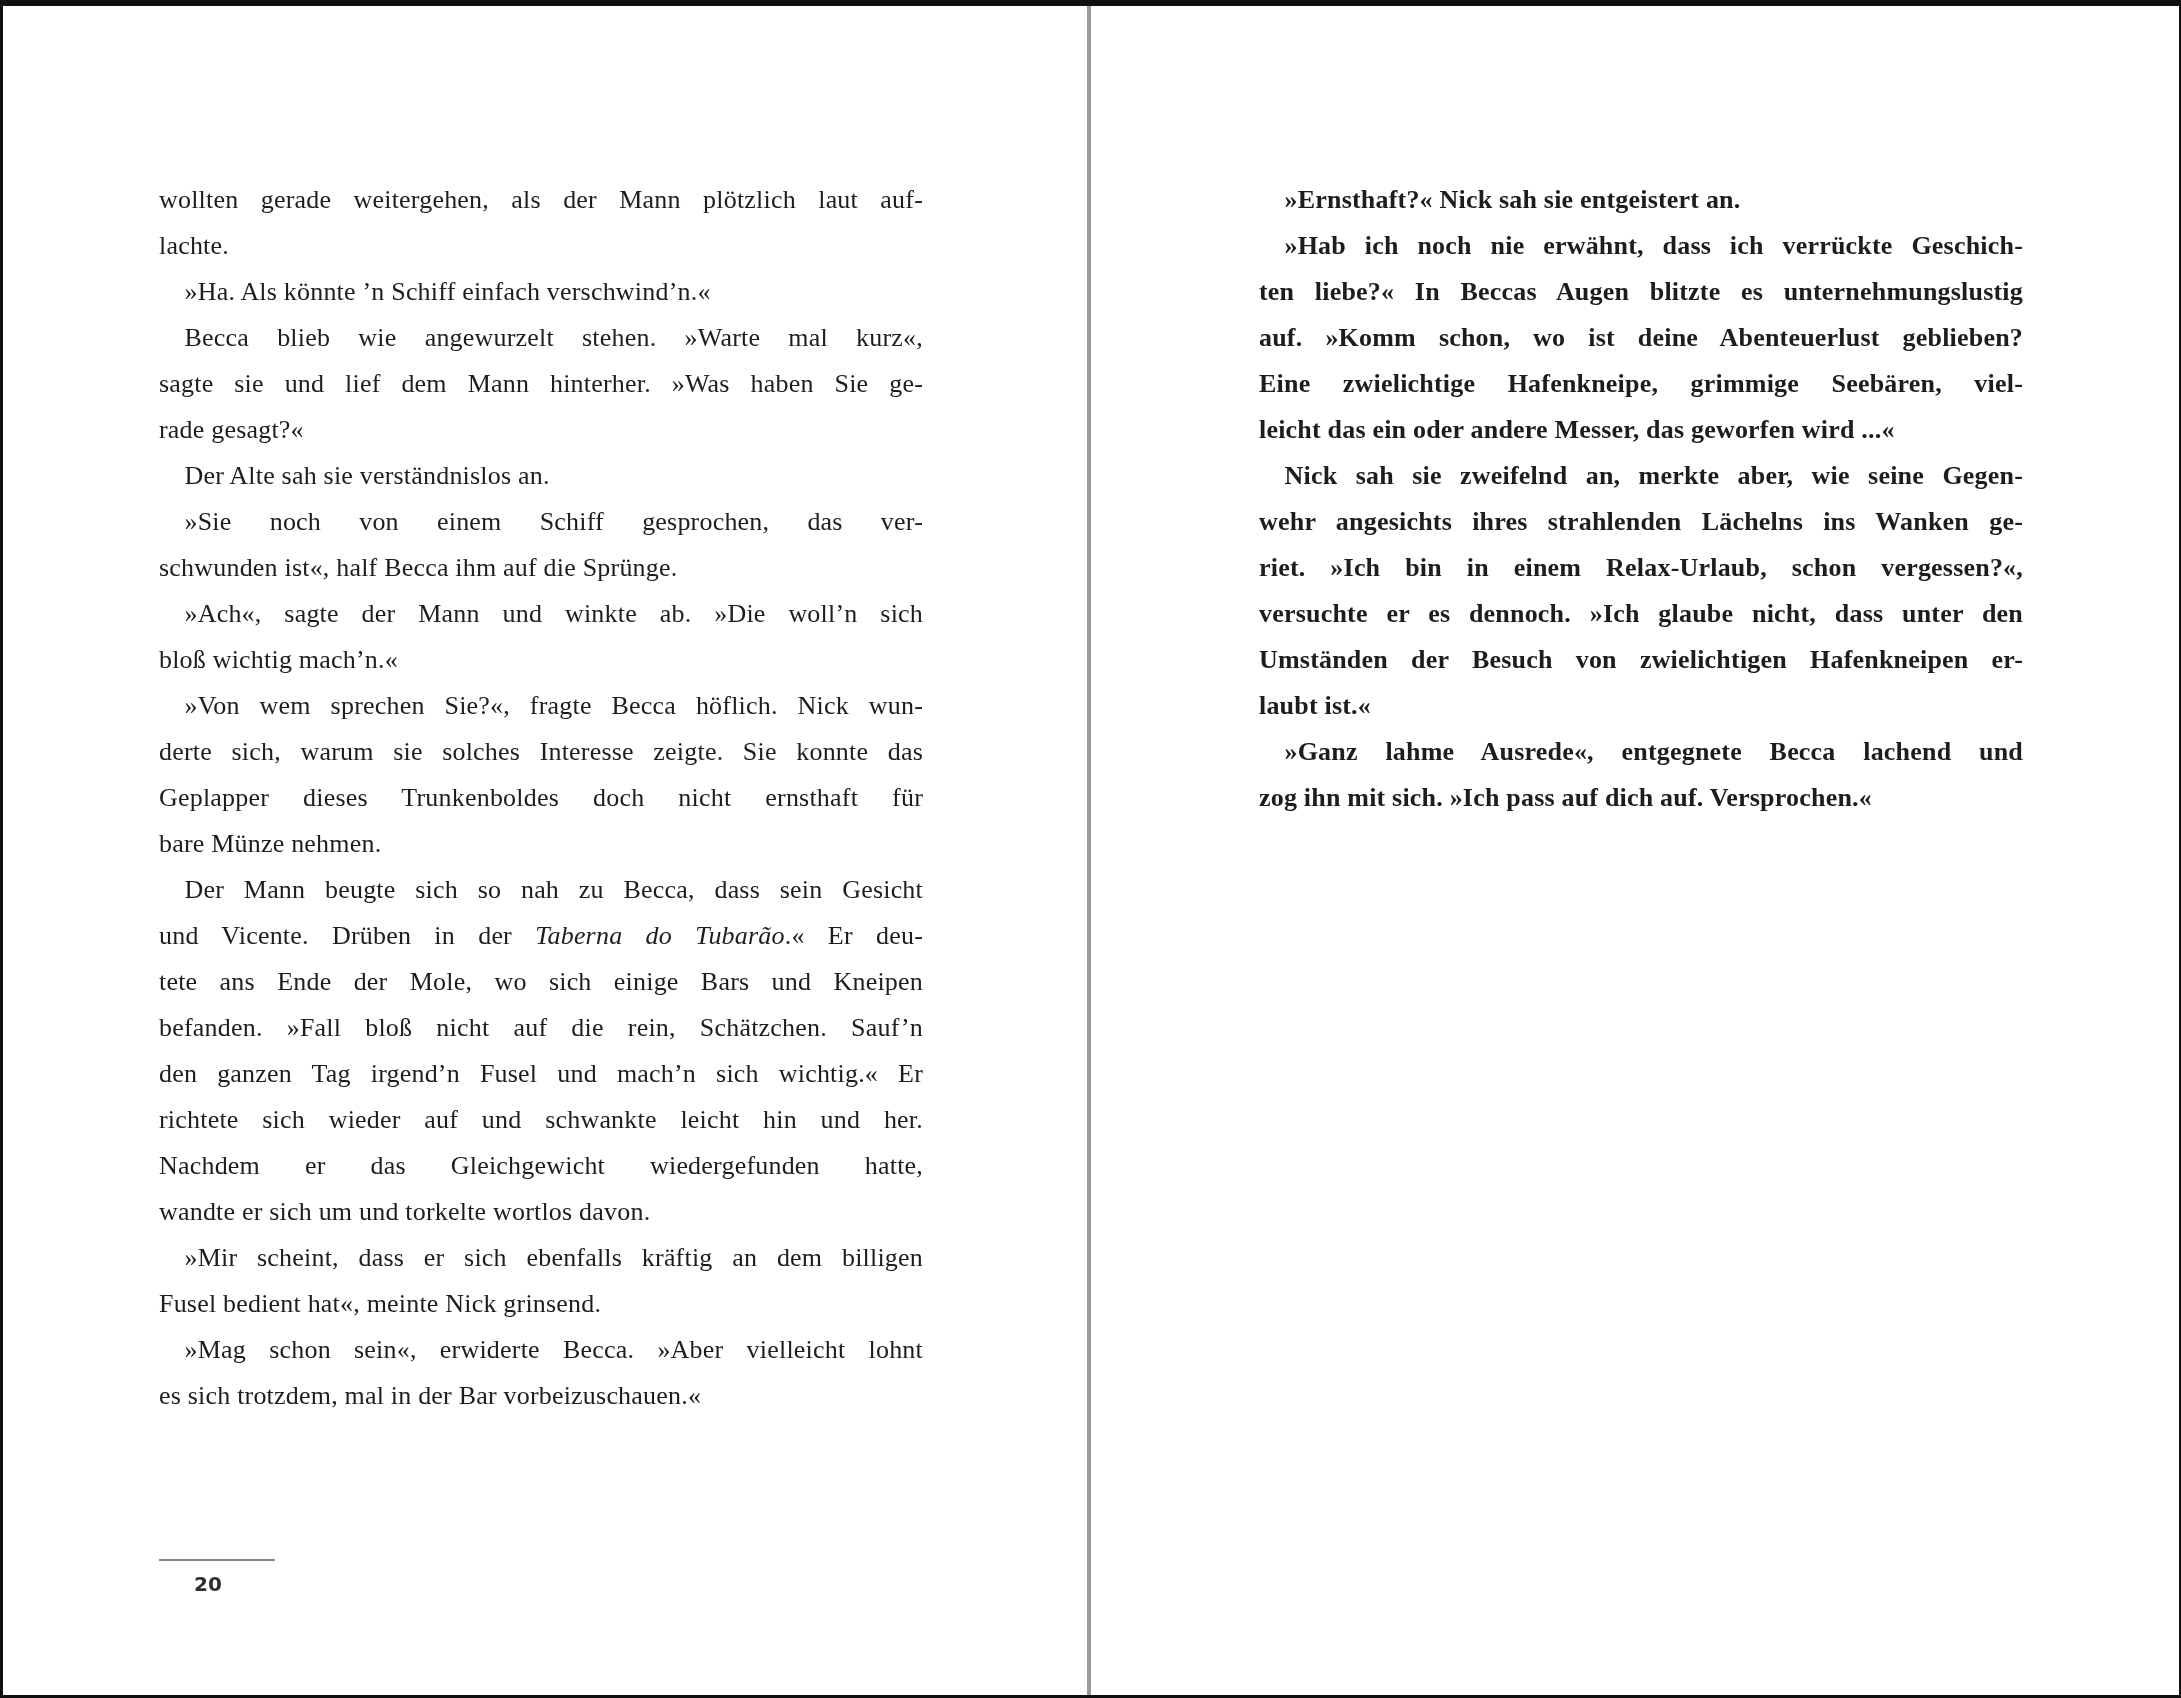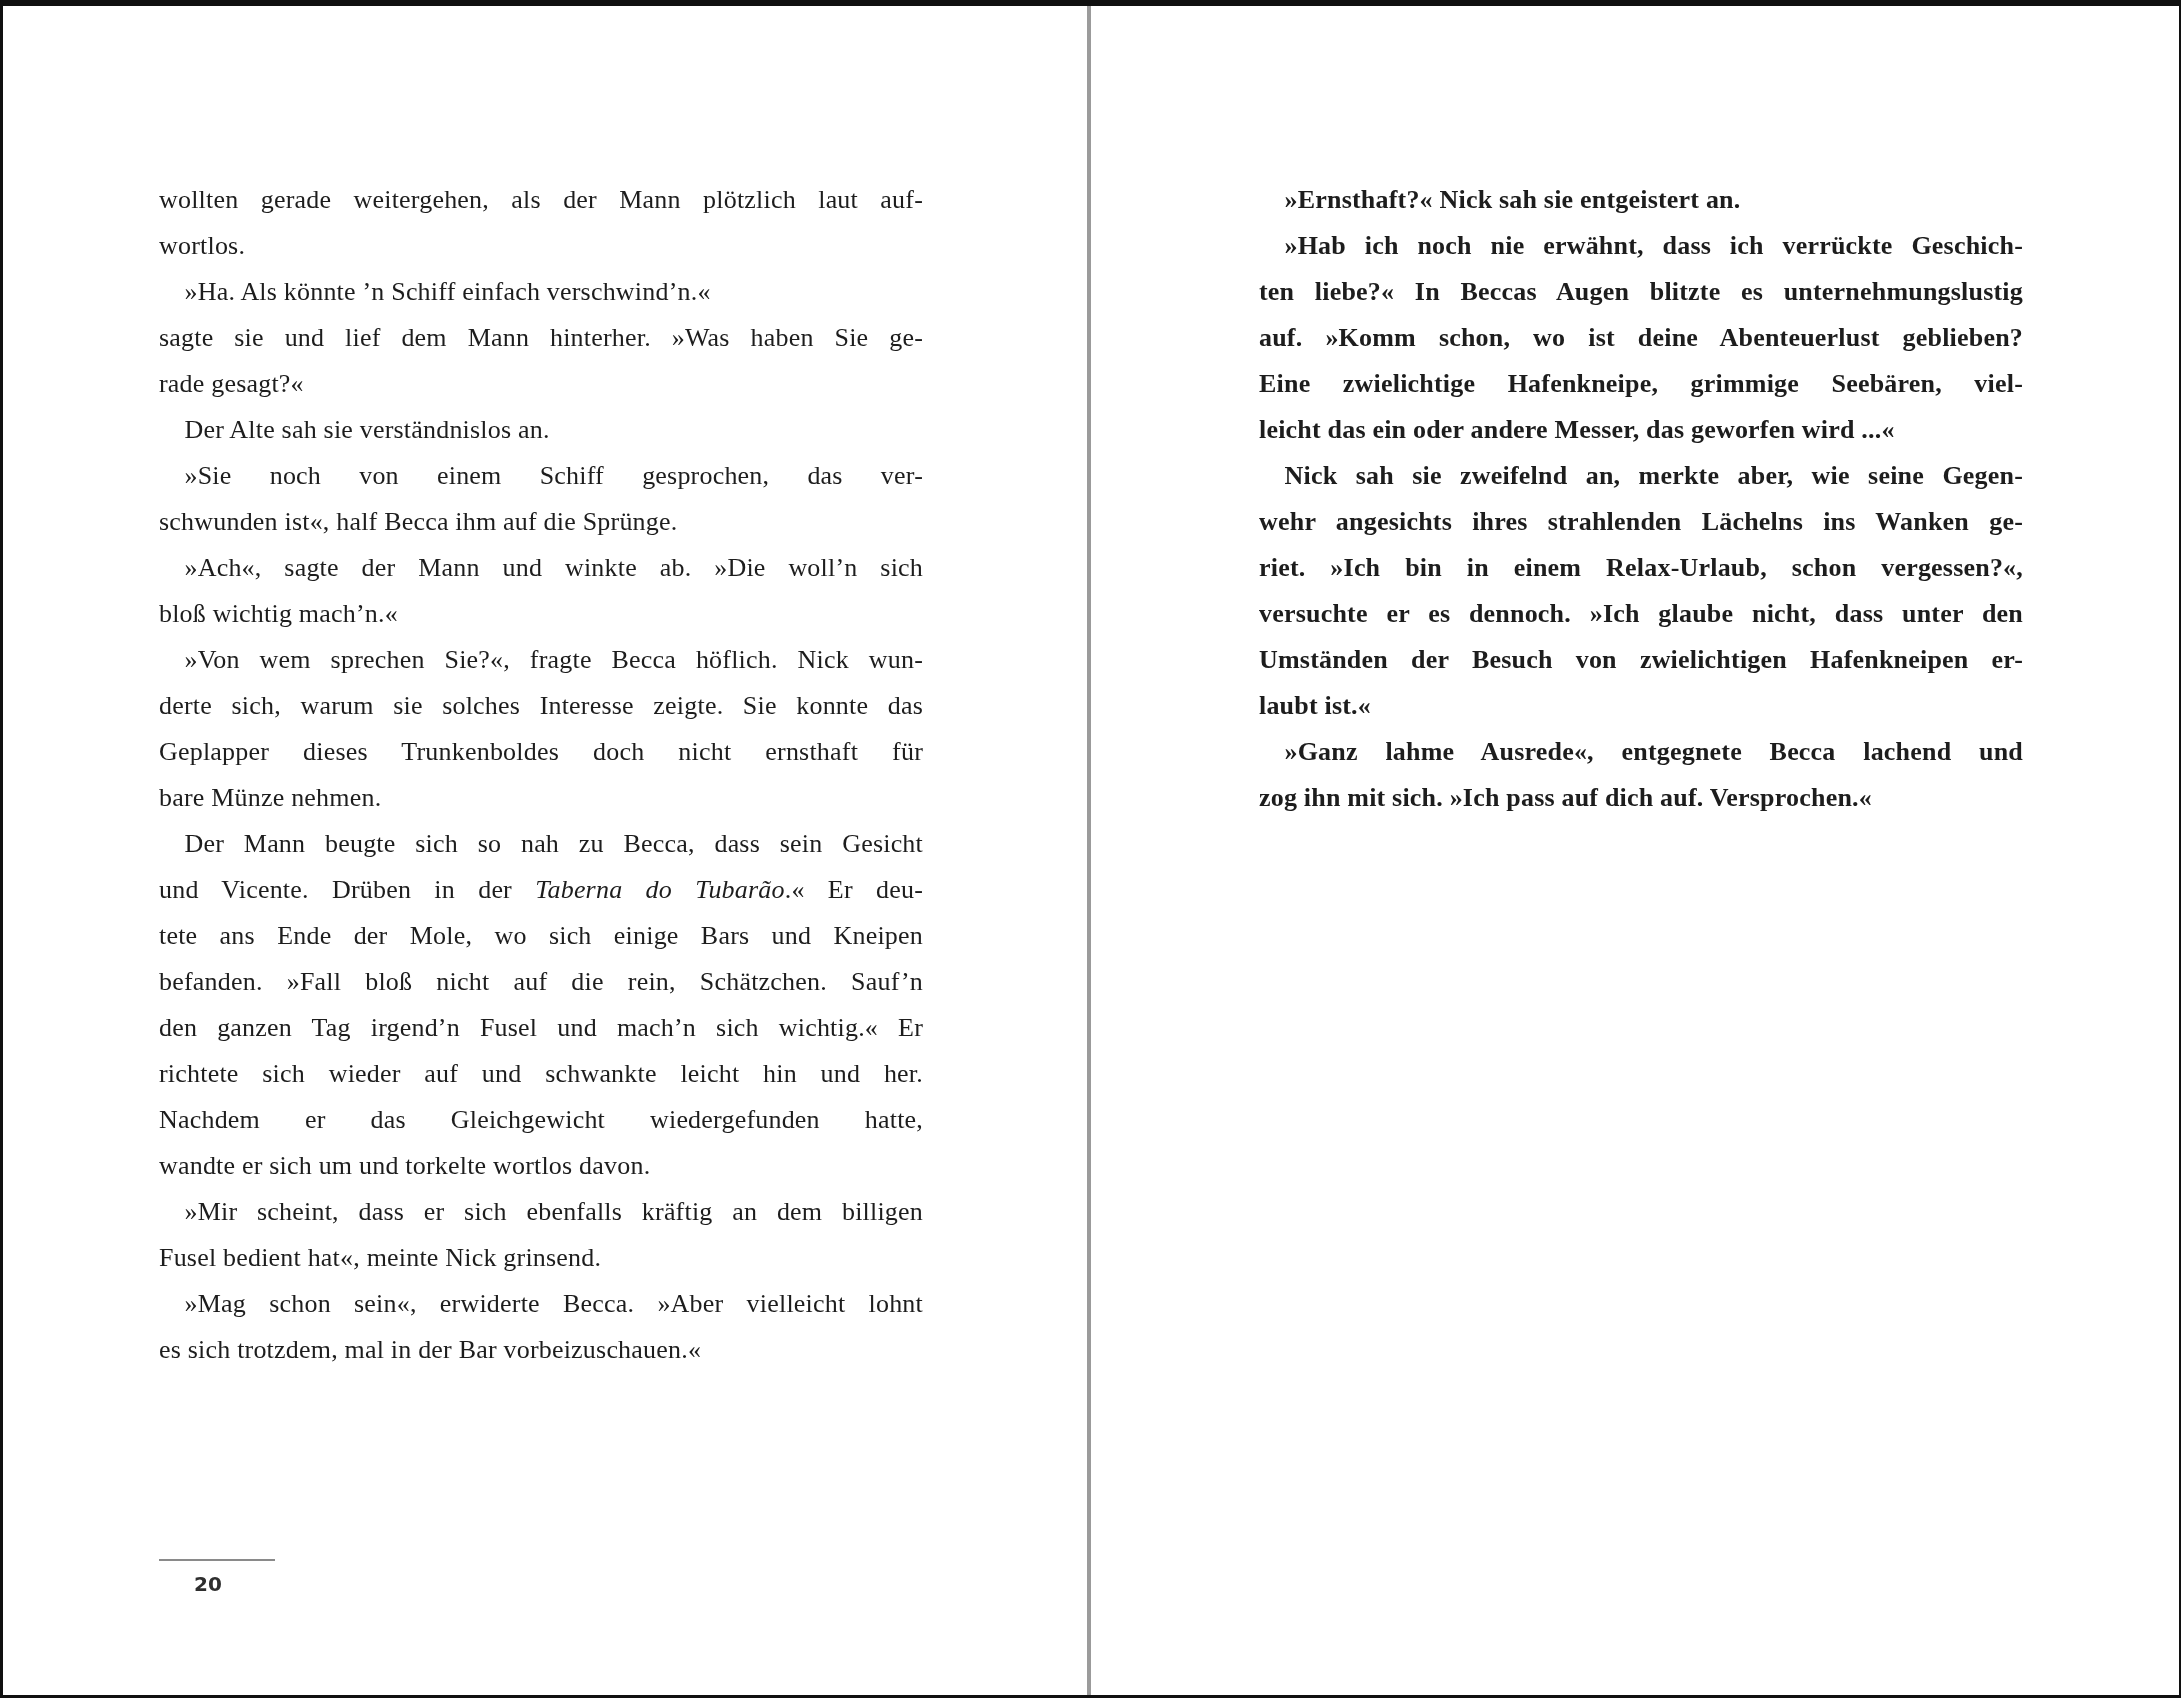--- a/index.html
+++ b/index.html
@@ -79,22 +79,23 @@
   }
 </style>
 </head>
 <body>
 
 <div class="spread">
 
   <div class="page page-left">
     <div class="text-block" id="left-lines">
         <div class="line jl"><span>wollten gerade weitergehen, als der Mann plötzlich laut auf-</span></div>
-        <div class="line el"><span>wortlos.</span></div>
+        <div class="line el"><span>lachte.</span></div>
         <div class="line el ind"><span>»Ha. Als könnte ’n Schiff einfach verschwind’n.«</span></div>
+        <div class="line jl ind"><span>Becca blieb wie angewurzelt stehen. »Warte mal kurz«,</span></div>
         <div class="line jl"><span>sagte sie und lief dem Mann hinterher. »Was haben Sie ge-</span></div>
         <div class="line el"><span>rade gesagt?«</span></div>
         <div class="line el ind"><span>Der Alte sah sie verständnislos an.</span></div>
         <div class="line jl ind"><span>»Sie noch von einem Schiff gesprochen, das ver-</span></div>
         <div class="line el"><span>schwunden ist«, half Becca ihm auf die Sprünge.</span></div>
         <div class="line jl ind"><span>»Ach«, sagte der Mann und winkte ab. »Die woll’n sich</span></div>
         <div class="line el"><span>bloß wichtig mach’n.«</span></div>
         <div class="line jl ind"><span>»Von wem sprechen Sie?«, fragte Becca höflich. Nick wun-</span></div>
         <div class="line jl"><span>derte sich, warum sie solches Interesse zeigte. Sie konnte das</span></div>
         <div class="line jl"><span>Geplapper dieses Trunkenboldes doch nicht ernsthaft für</span></div>

